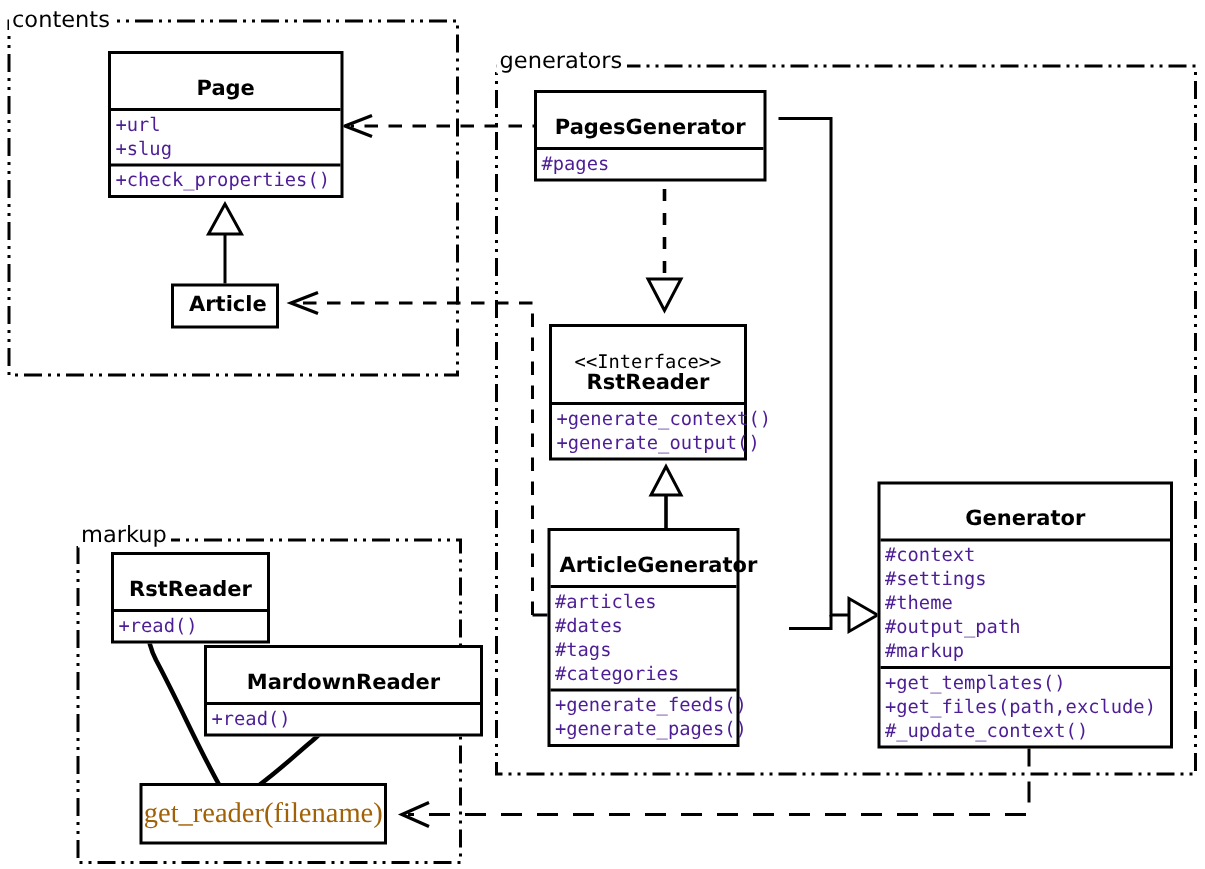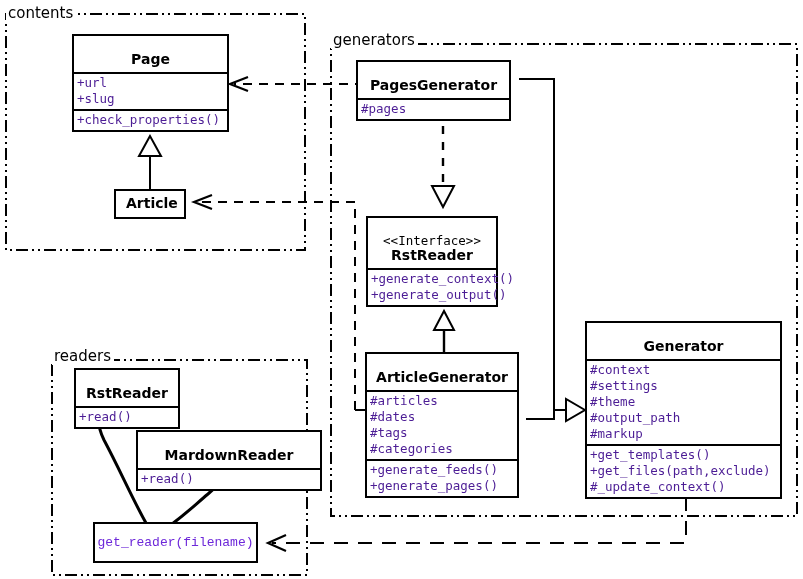--- a/index.html
+++ b/index.html
@@ -65,23 +65,23 @@
   }
   
   .uml-simple {
     position: absolute;
     background: #ffffff;
     border: 2px solid #000000;
     box-sizing: border-box;
     display: flex;
     align-items: center;
     justify-content: center;
-    font-family: Liberation Mono, monospace;
-    font-size: 13px;
-    color: #6d28d9;
+    font-family: Liberation Serif, serif;
+    font-size: 19px;
+    color: #a16207;
     z-index: 5;
   }
   
   .title-only .uml-name { padding: 5px 10px 6px 10px; }
   .pkg-label {
     position: absolute;
     background: #ffffff;
     font-family: "DejaVu Sans", sans-serif;
     font-size: 15px;
     color: #000;
@@ -137,21 +137,21 @@
 
   </svg>
 
   <div class="pkg-label" style="left:6px; top:4px;">
     <span>contents</span>
   </div>
   <div class="pkg-label" style="left:331px; top:31px;">
     <span>generators</span>
   </div>
   <div class="pkg-label" style="left:52px; top:347px;">
-    <span>readers</span>
+    <span>markup</span>
   </div>
 
   <div class="uml-class" style="left:72px; top:34px; width:157px;">
     <div class="uml-name">Page</div>
     <div class="uml-sep"></div>
     <div class="uml-compartment">
       <div class="row">+url</div>
       <div class="row">+slug</div>
     </div>
     <div class="uml-sep"></div>
@@ -177,21 +177,21 @@
       <span class="uml-stereotype">&lt;&lt;Interface&gt;&gt;</span>
       <span>RstReader</span>
     </div>
     <div class="uml-sep"></div>
     <div class="uml-compartment">
       <div class="row">+generate_context()</div>
       <div class="row">+generate_output()</div>
     </div>
   </div>
 
-  <div class="uml-class" style="left:365px; top:352px; width:154px;">
+  <div class="uml-class" style="left:365px; top:352px; width:128px;">
     <div class="uml-name">ArticleGenerator</div>
     <div class="uml-sep"></div>
     <div class="uml-compartment">
       <div class="row">#articles</div>
       <div class="row">#dates</div>
       <div class="row">#tags</div>
       <div class="row">#categories</div>
     </div>
     <div class="uml-sep"></div>
     <div class="uml-compartment">

